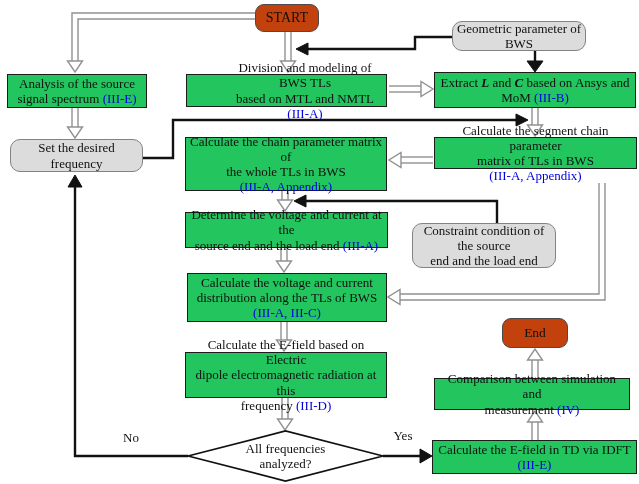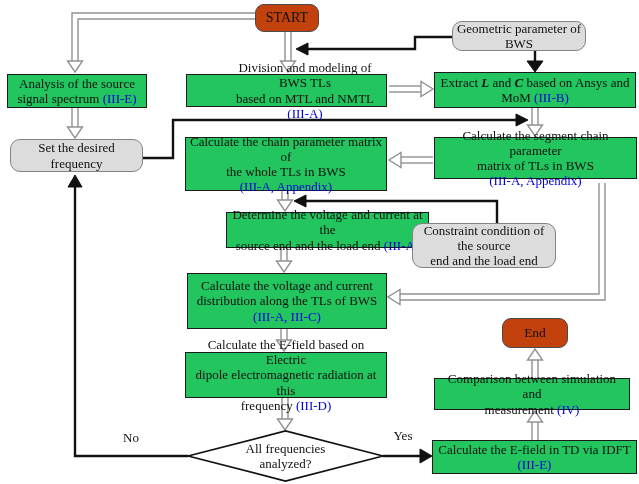--- a/index.html
+++ b/index.html
@@ -148,33 +148,33 @@
     </div>
 
   <div class="node rounded" style="left:10px;top:139px;width:133px;height:33px;justify-content:flex-end;">
       <span><span>Set the desired frequency</span></span>
     </div>
 
   <div class="node rect" style="left:185px;top:137px;width:202px;height:54px;">
       <span><span>Calculate the chain parameter matrix of</span><br><span>the whole TLs in BWS</span><br><span class="ref">(III-A, Appendix)</span></span>
     </div>
 
-  <div class="node rect" style="left:434px;top:137px;width:203px;height:42px;align-items:center;">
+  <div class="node rect" style="left:434px;top:137px;width:203px;height:32px;align-items:center;">
       <span><span>Calculate the segment chain parameter</span><br><span>matrix of TLs in BWS</span><br><span class="ref">(III-A, Appendix)</span></span>
     </div>
 
-  <div class="node rect" style="left:185px;top:212px;width:203px;height:36px;margin-left:41px;">
+  <div class="node rect" style="left:185px;top:212px;width:203px;height:36px;">
       <span><span>Determine the voltage and current at the</span><br><span>source end and the load end </span><span class="ref">(III-A)</span></span>
     </div>
 
   <div class="node rounded" style="left:412px;top:223px;width:144px;height:45px;">
       <span><span>Constraint condition of the source</span><br><span>end and the load end</span></span>
     </div>
 
-  <div class="node rect" style="left:187px;top:273px;width:200px;height:56px;">
+  <div class="node rect" style="left:187px;top:273px;width:200px;height:49px;">
       <span><span>Calculate the voltage and current</span><br><span>distribution along the TLs of BWS</span><br><span class="ref">(III-A, III-C)</span></span>
     </div>
 
   <div class="node rect" style="left:185px;top:352px;width:202px;height:46px;">
       <span><span>Calculate the E-field based on Electric</span><br><span>dipole electromagnetic radiation at this</span><br><span>frequency  </span><span class="ref">(III-D)</span></span>
     </div>
 
   <div class="node plain" style="left:209px;top:436px;width:153px;height:40px;">
       <span><span>All frequencies</span><br><span>analyzed?</span></span>
     </div>

